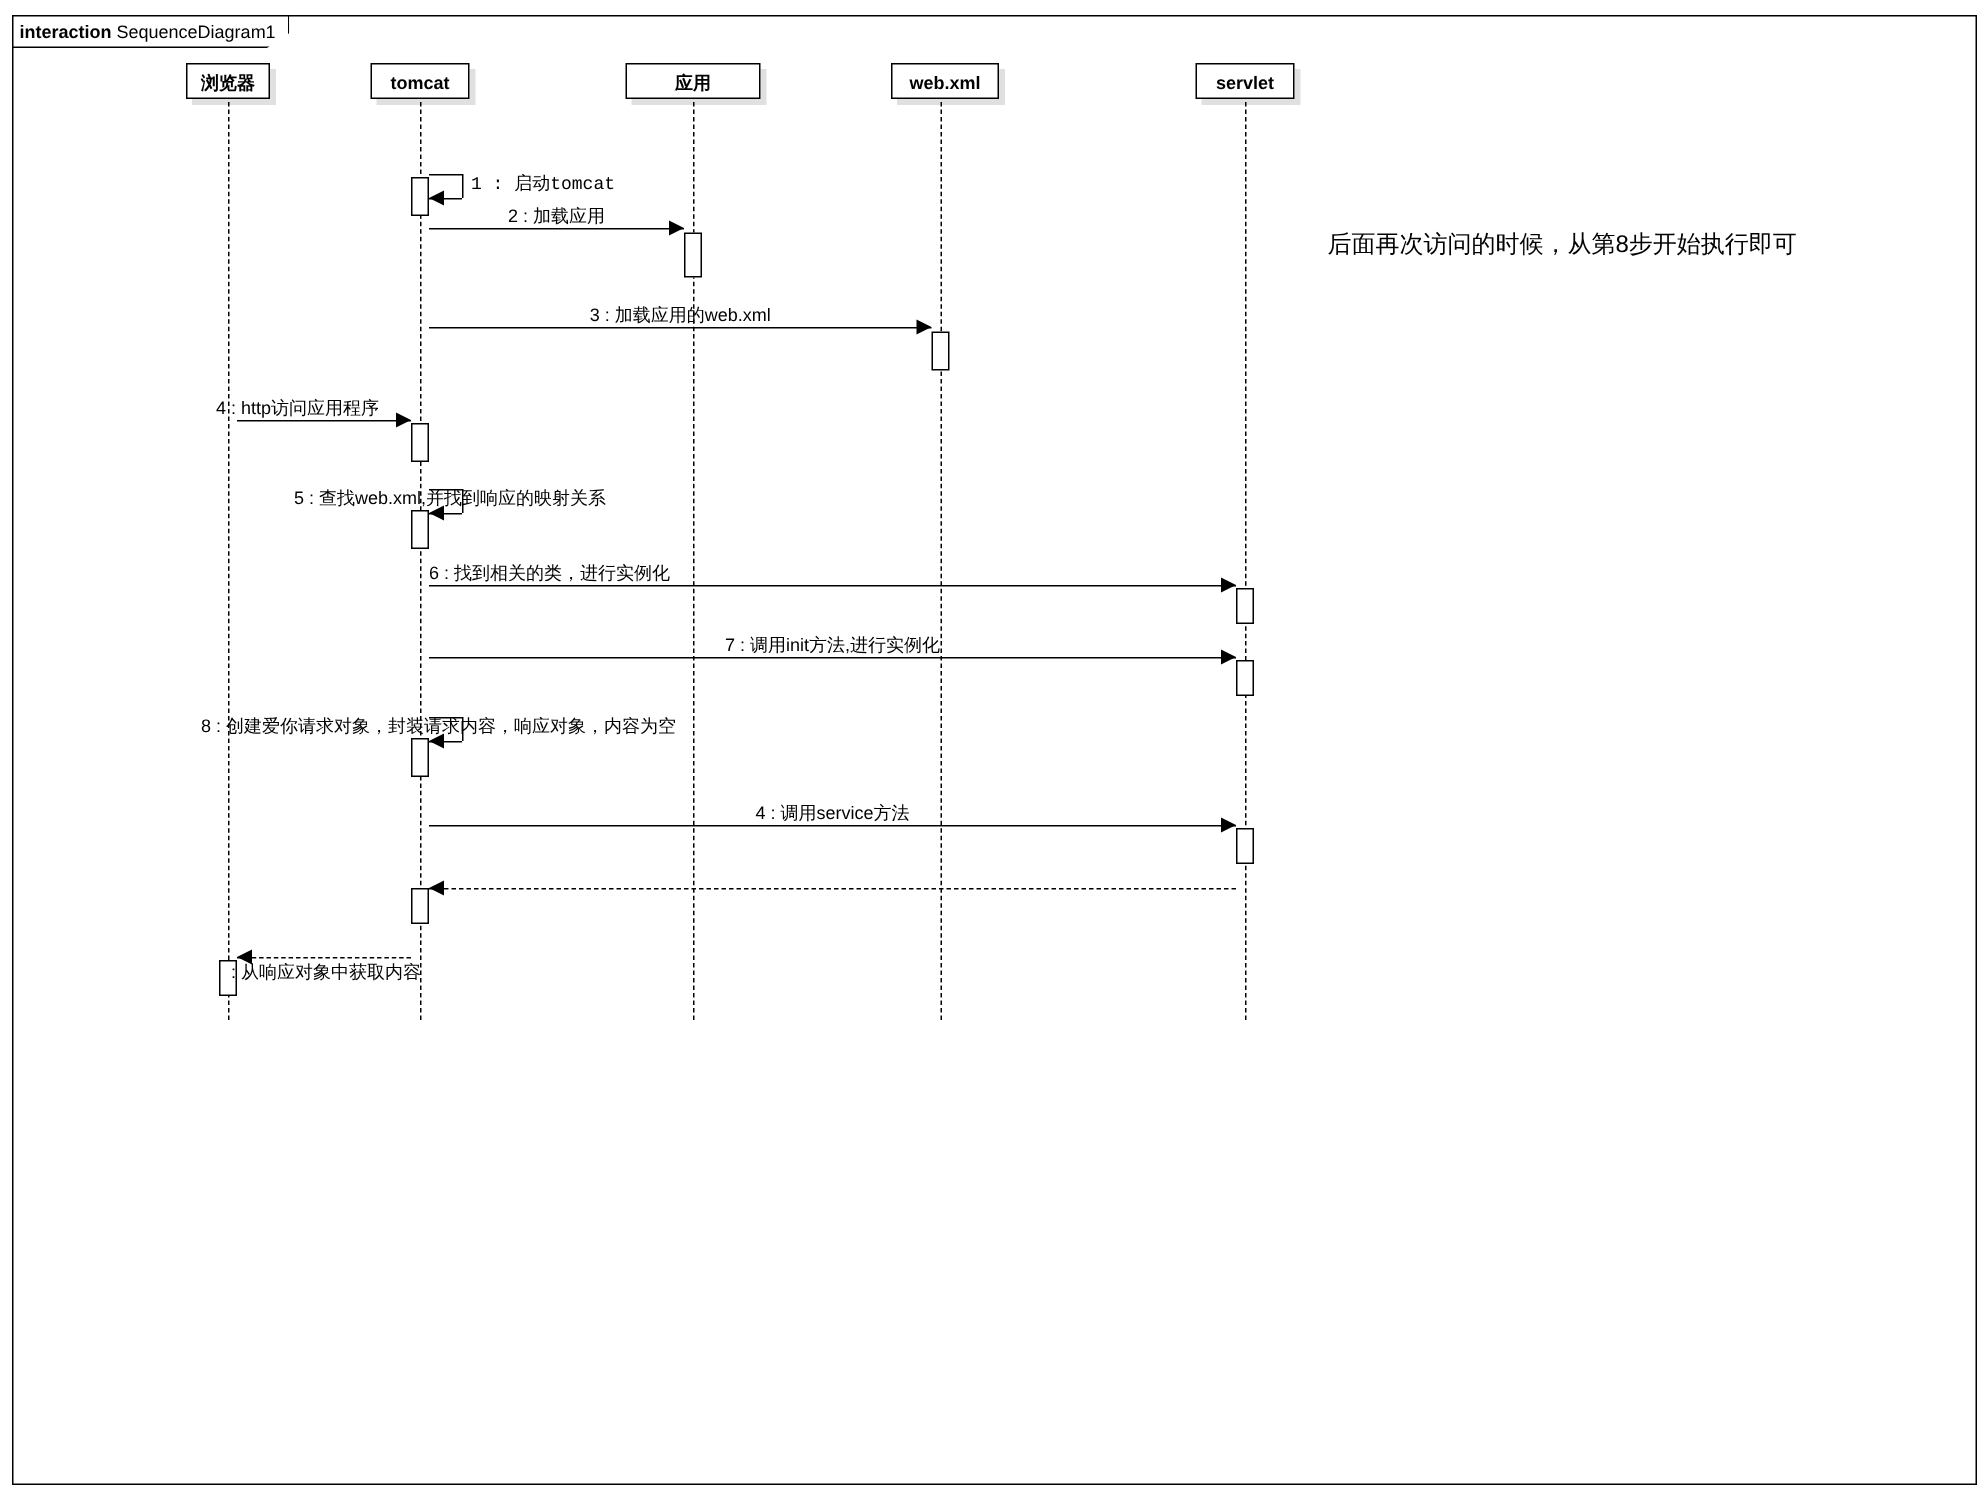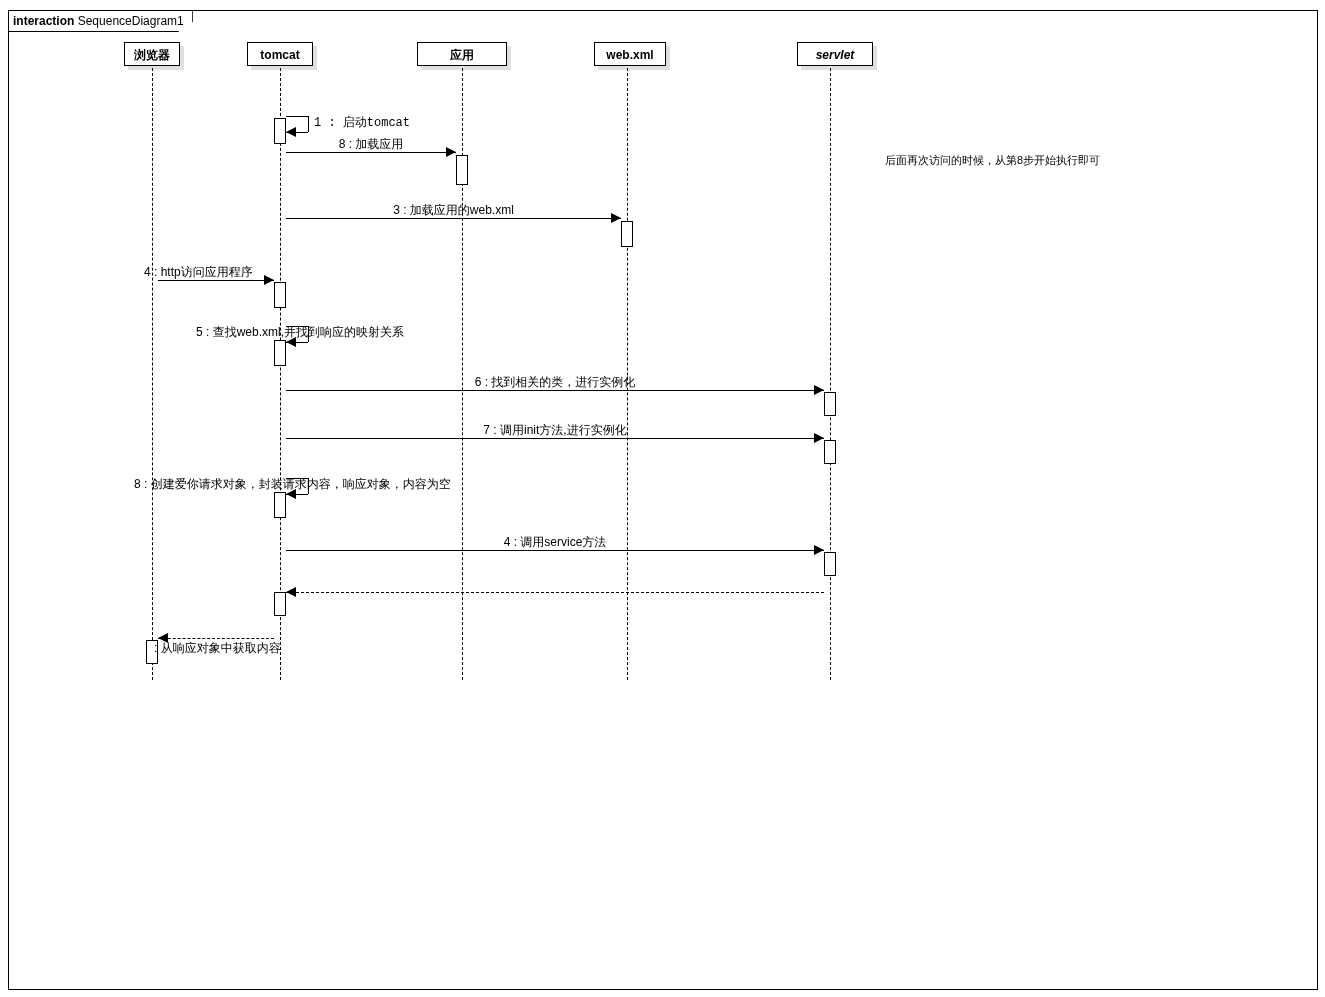--- a/index.html
+++ b/index.html
@@ -78,21 +78,21 @@
     border-bottom: 5px solid transparent;
     border-right: 10px solid #000;
   }
   .msg-label {
     position: absolute;
     font-size: 12px;
     white-space: nowrap;
   }
   .note {
     position: absolute;
-    font-size: 11px;
+    font-size: 16px;
     white-space: nowrap;
   }
   .self-call-v {
     position: absolute;
     width: 0;
     border-left: 1px solid #000;
   }
 </style>
 </head>
 <body>
@@ -108,55 +108,55 @@
 
   <div id="diagram-layer" style="position:absolute; left:0; top:0; width:1325px; height:997px;">
       <div class="lifeline-head" style="left: 124px; top: 42px; width: 56px;">浏览器</div>
       <div class="lifeline-line" style="left: 152px; top: 68px; height: 612px;"></div>
       <div class="lifeline-head" style="left: 247px; top: 42px; width: 66px;">tomcat</div>
       <div class="lifeline-line" style="left: 280px; top: 68px; height: 612px;"></div>
       <div class="lifeline-head" style="left: 417px; top: 42px; width: 90px;">应用</div>
       <div class="lifeline-line" style="left: 462px; top: 68px; height: 612px;"></div>
       <div class="lifeline-head" style="left: 594px; top: 42px; width: 72px;">web.xml</div>
       <div class="lifeline-line" style="left: 627px; top: 68px; height: 612px;"></div>
-      <div class="lifeline-head" style="left: 797px; top: 42px; width: 76px; font-style: italic;">servlet</div>
+      <div class="lifeline-head" style="left: 797px; top: 42px; width: 66px;">servlet</div>
       <div class="lifeline-line" style="left: 830px; top: 68px; height: 612px;"></div>
       <div class="activation" style="left: 274px; top: 118px; height: 26px;"></div>
       <div class="activation" style="left: 456px; top: 155px; height: 30px;"></div>
       <div class="activation" style="left: 621px; top: 221px; height: 26px;"></div>
       <div class="activation" style="left: 274px; top: 282px; height: 26px;"></div>
       <div class="activation" style="left: 274px; top: 340px; height: 26px;"></div>
       <div class="activation" style="left: 824px; top: 392px; height: 24px;"></div>
       <div class="activation" style="left: 824px; top: 440px; height: 24px;"></div>
       <div class="activation" style="left: 274px; top: 492px; height: 26px;"></div>
       <div class="activation" style="left: 824px; top: 552px; height: 24px;"></div>
       <div class="activation" style="left: 274px; top: 592px; height: 24px;"></div>
       <div class="activation" style="left: 146px; top: 640px; height: 24px;"></div>
       <div class="msg-line" style="left: 286px; top: 116px; width: 22px;"></div>
       <div class="self-call-v" style="left: 308px; top: 116px; height: 16px;"></div>
       <div class="msg-line" style="left: 286px; top: 132px; width: 22px;"></div>
       <div class="arrow-head left" style="left: 286px; top: 127px;"></div>
       <div class="msg-label" style="top: 114px; left: 314px; font-family: Liberation Mono, monospace;">1 : 启动tomcat</div>
       <div class="msg-line" style="left: 286px; top: 152px; width: 170px;"></div>
       <div class="arrow-head right" style="top: 147px; left: 446px;"></div>
-      <div class="msg-label" style="top: 136px; left: 286px; width: 170px; text-align: center;">8 : 加载应用</div>
+      <div class="msg-label" style="top: 136px; left: 286px; width: 170px; text-align: center;">2 : 加载应用</div>
       <div class="msg-line" style="left: 286px; top: 218px; width: 335px;"></div>
       <div class="arrow-head right" style="top: 213px; left: 611px;"></div>
       <div class="msg-label" style="top: 202px; left: 286px; width: 335px; text-align: center;">3 : 加载应用的web.xml</div>
       <div class="msg-line" style="left: 158px; top: 280px; width: 116px;"></div>
       <div class="arrow-head right" style="top: 275px; left: 264px;"></div>
       <div class="msg-label" style="top: 264px; left: 144px; text-align: left;">4 : http访问应用程序</div>
       <div class="msg-line" style="left: 286px; top: 326px; width: 22px;"></div>
       <div class="self-call-v" style="left: 308px; top: 326px; height: 16px;"></div>
       <div class="msg-line" style="left: 286px; top: 342px; width: 22px;"></div>
       <div class="arrow-head left" style="left: 286px; top: 337px;"></div>
       <div class="msg-label" style="top: 324px; left: 196px; text-align: left;">5 : 查找web.xml,并找到响应的映射关系</div>
       <div class="msg-line" style="left: 286px; top: 390px; width: 538px;"></div>
       <div class="arrow-head right" style="top: 385px; left: 814px;"></div>
-      <div class="msg-label" style="top: 374px; left: 286px; width: 538px; text-align: center;">6 : 找到相关的类，进行实例化</div>
+      <div class="msg-label" style="top: 374px; left: 286px; width: 538px; text-align: left;">6 : 找到相关的类，进行实例化</div>
       <div class="msg-line" style="left: 286px; top: 438px; width: 538px;"></div>
       <div class="arrow-head right" style="top: 433px; left: 814px;"></div>
       <div class="msg-label" style="top: 422px; left: 286px; width: 538px; text-align: center;">7 : 调用init方法,进行实例化</div>
       <div class="msg-line" style="left: 286px; top: 478px; width: 22px;"></div>
       <div class="self-call-v" style="left: 308px; top: 478px; height: 16px;"></div>
       <div class="msg-line" style="left: 286px; top: 494px; width: 22px;"></div>
       <div class="arrow-head left" style="left: 286px; top: 489px;"></div>
       <div class="msg-label" style="top: 476px; left: 134px; text-align: left;">8 : 创建爱你请求对象，封装请求内容，响应对象，内容为空</div>
       <div class="msg-line" style="left: 286px; top: 550px; width: 538px;"></div>
       <div class="arrow-head right" style="top: 545px; left: 814px;"></div>

